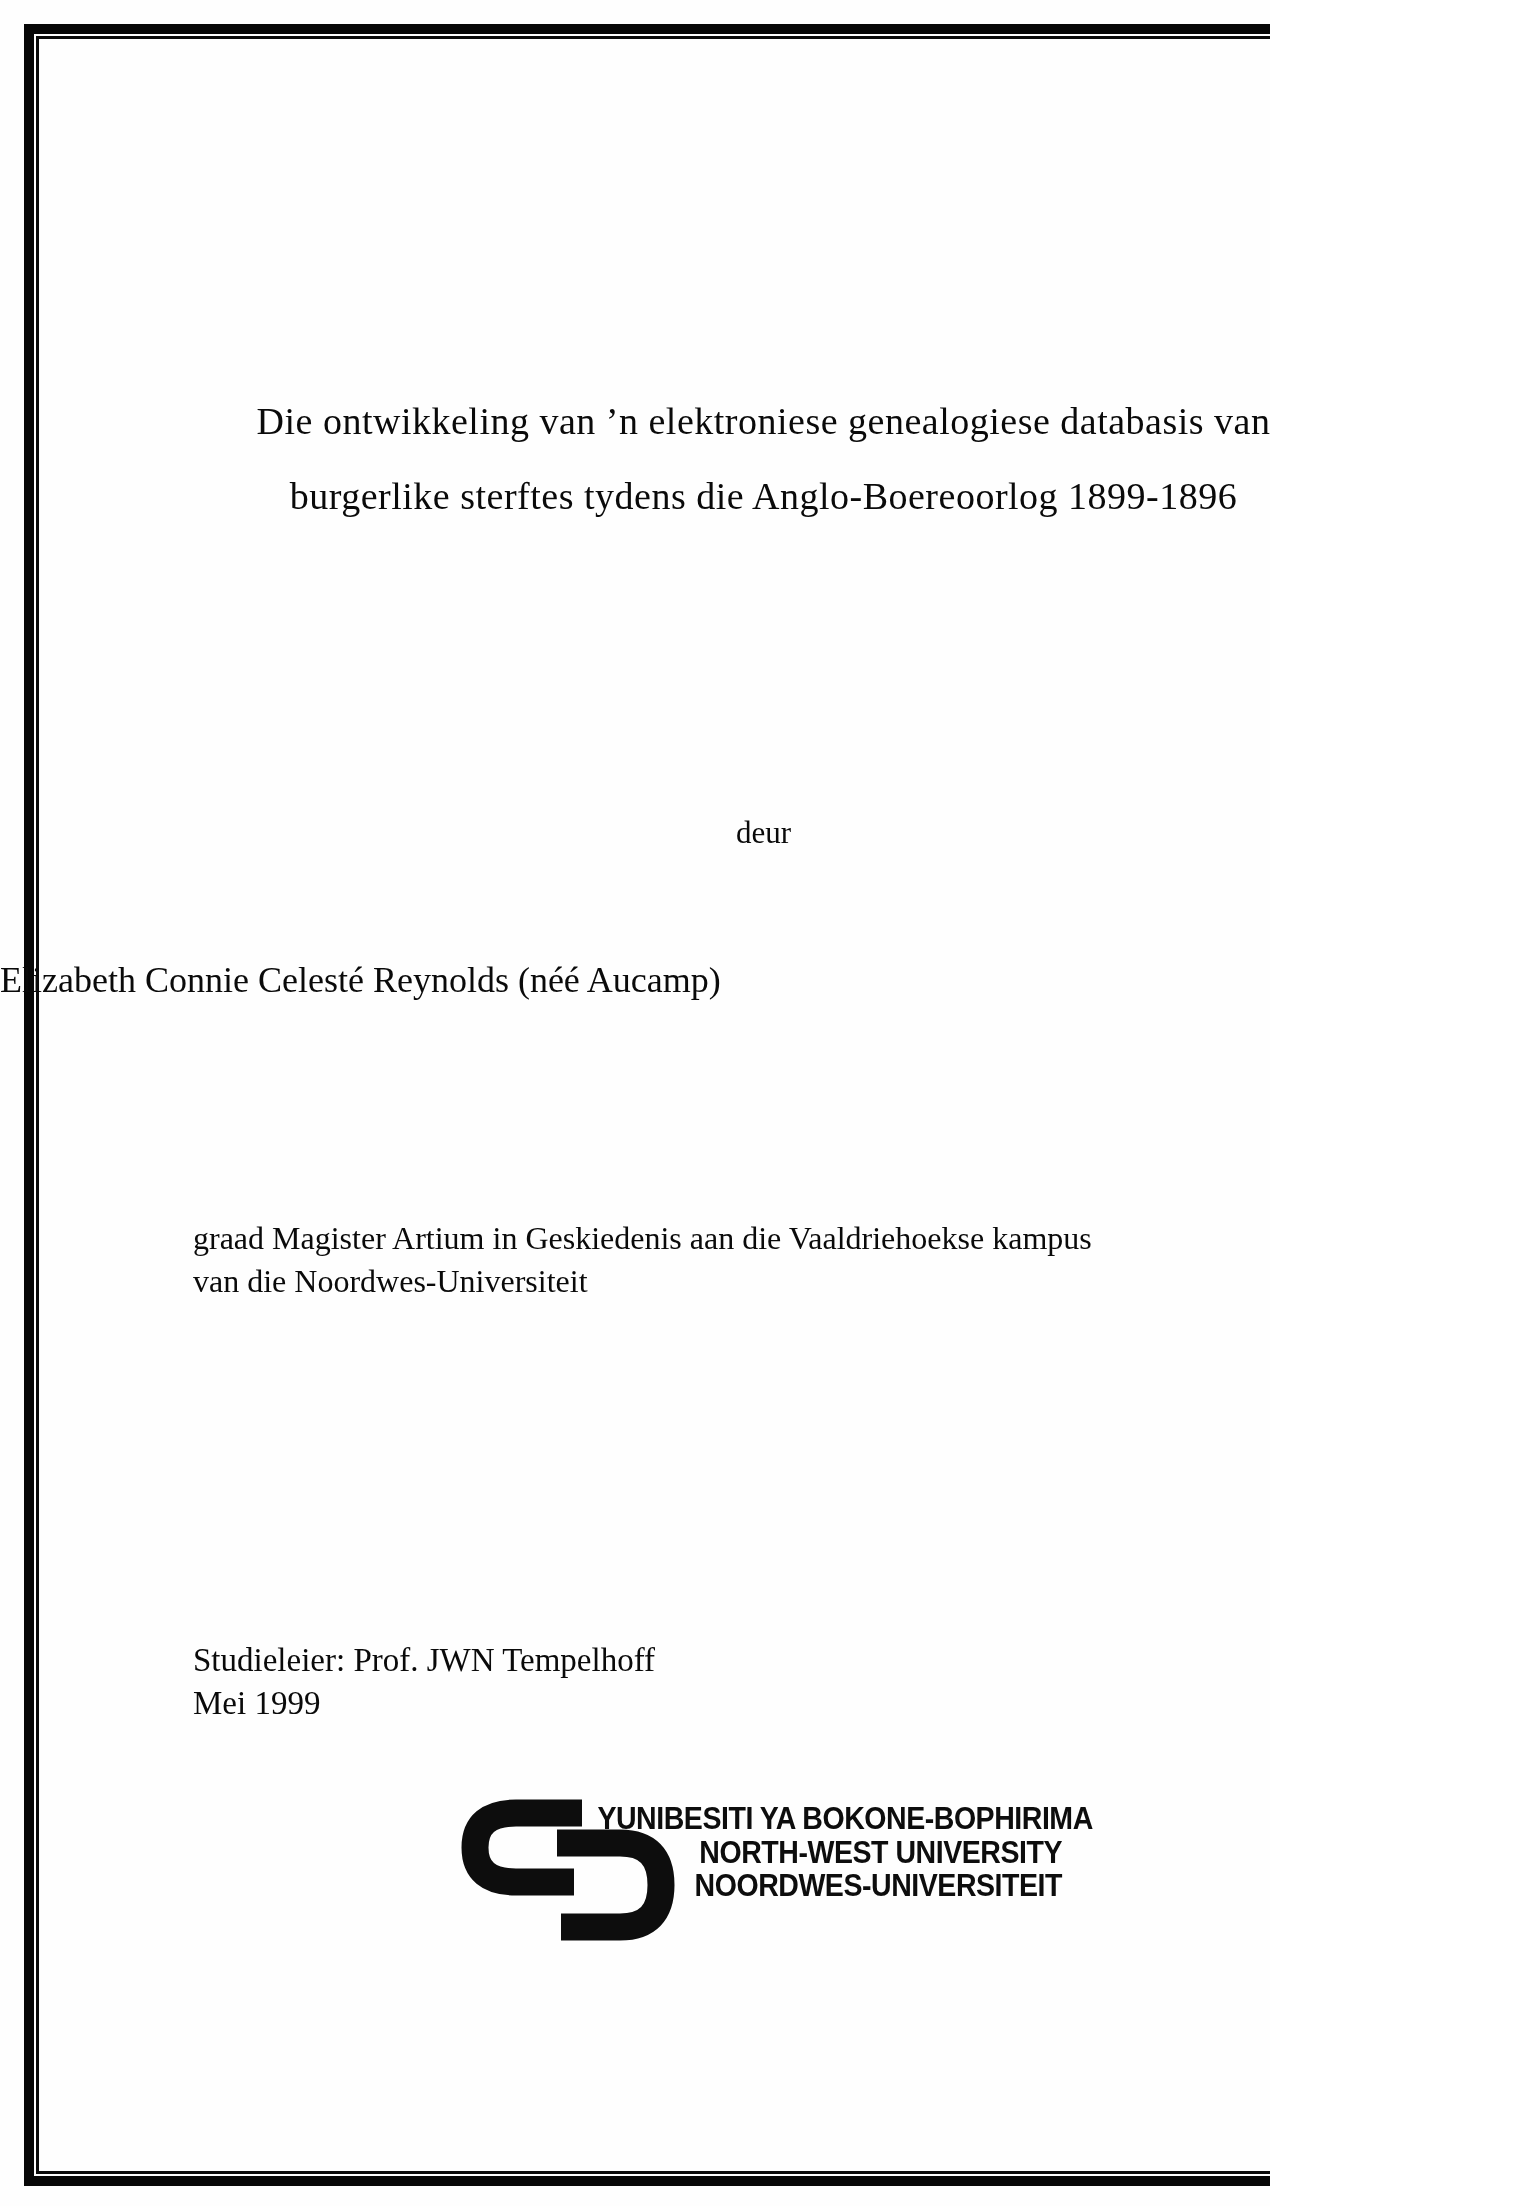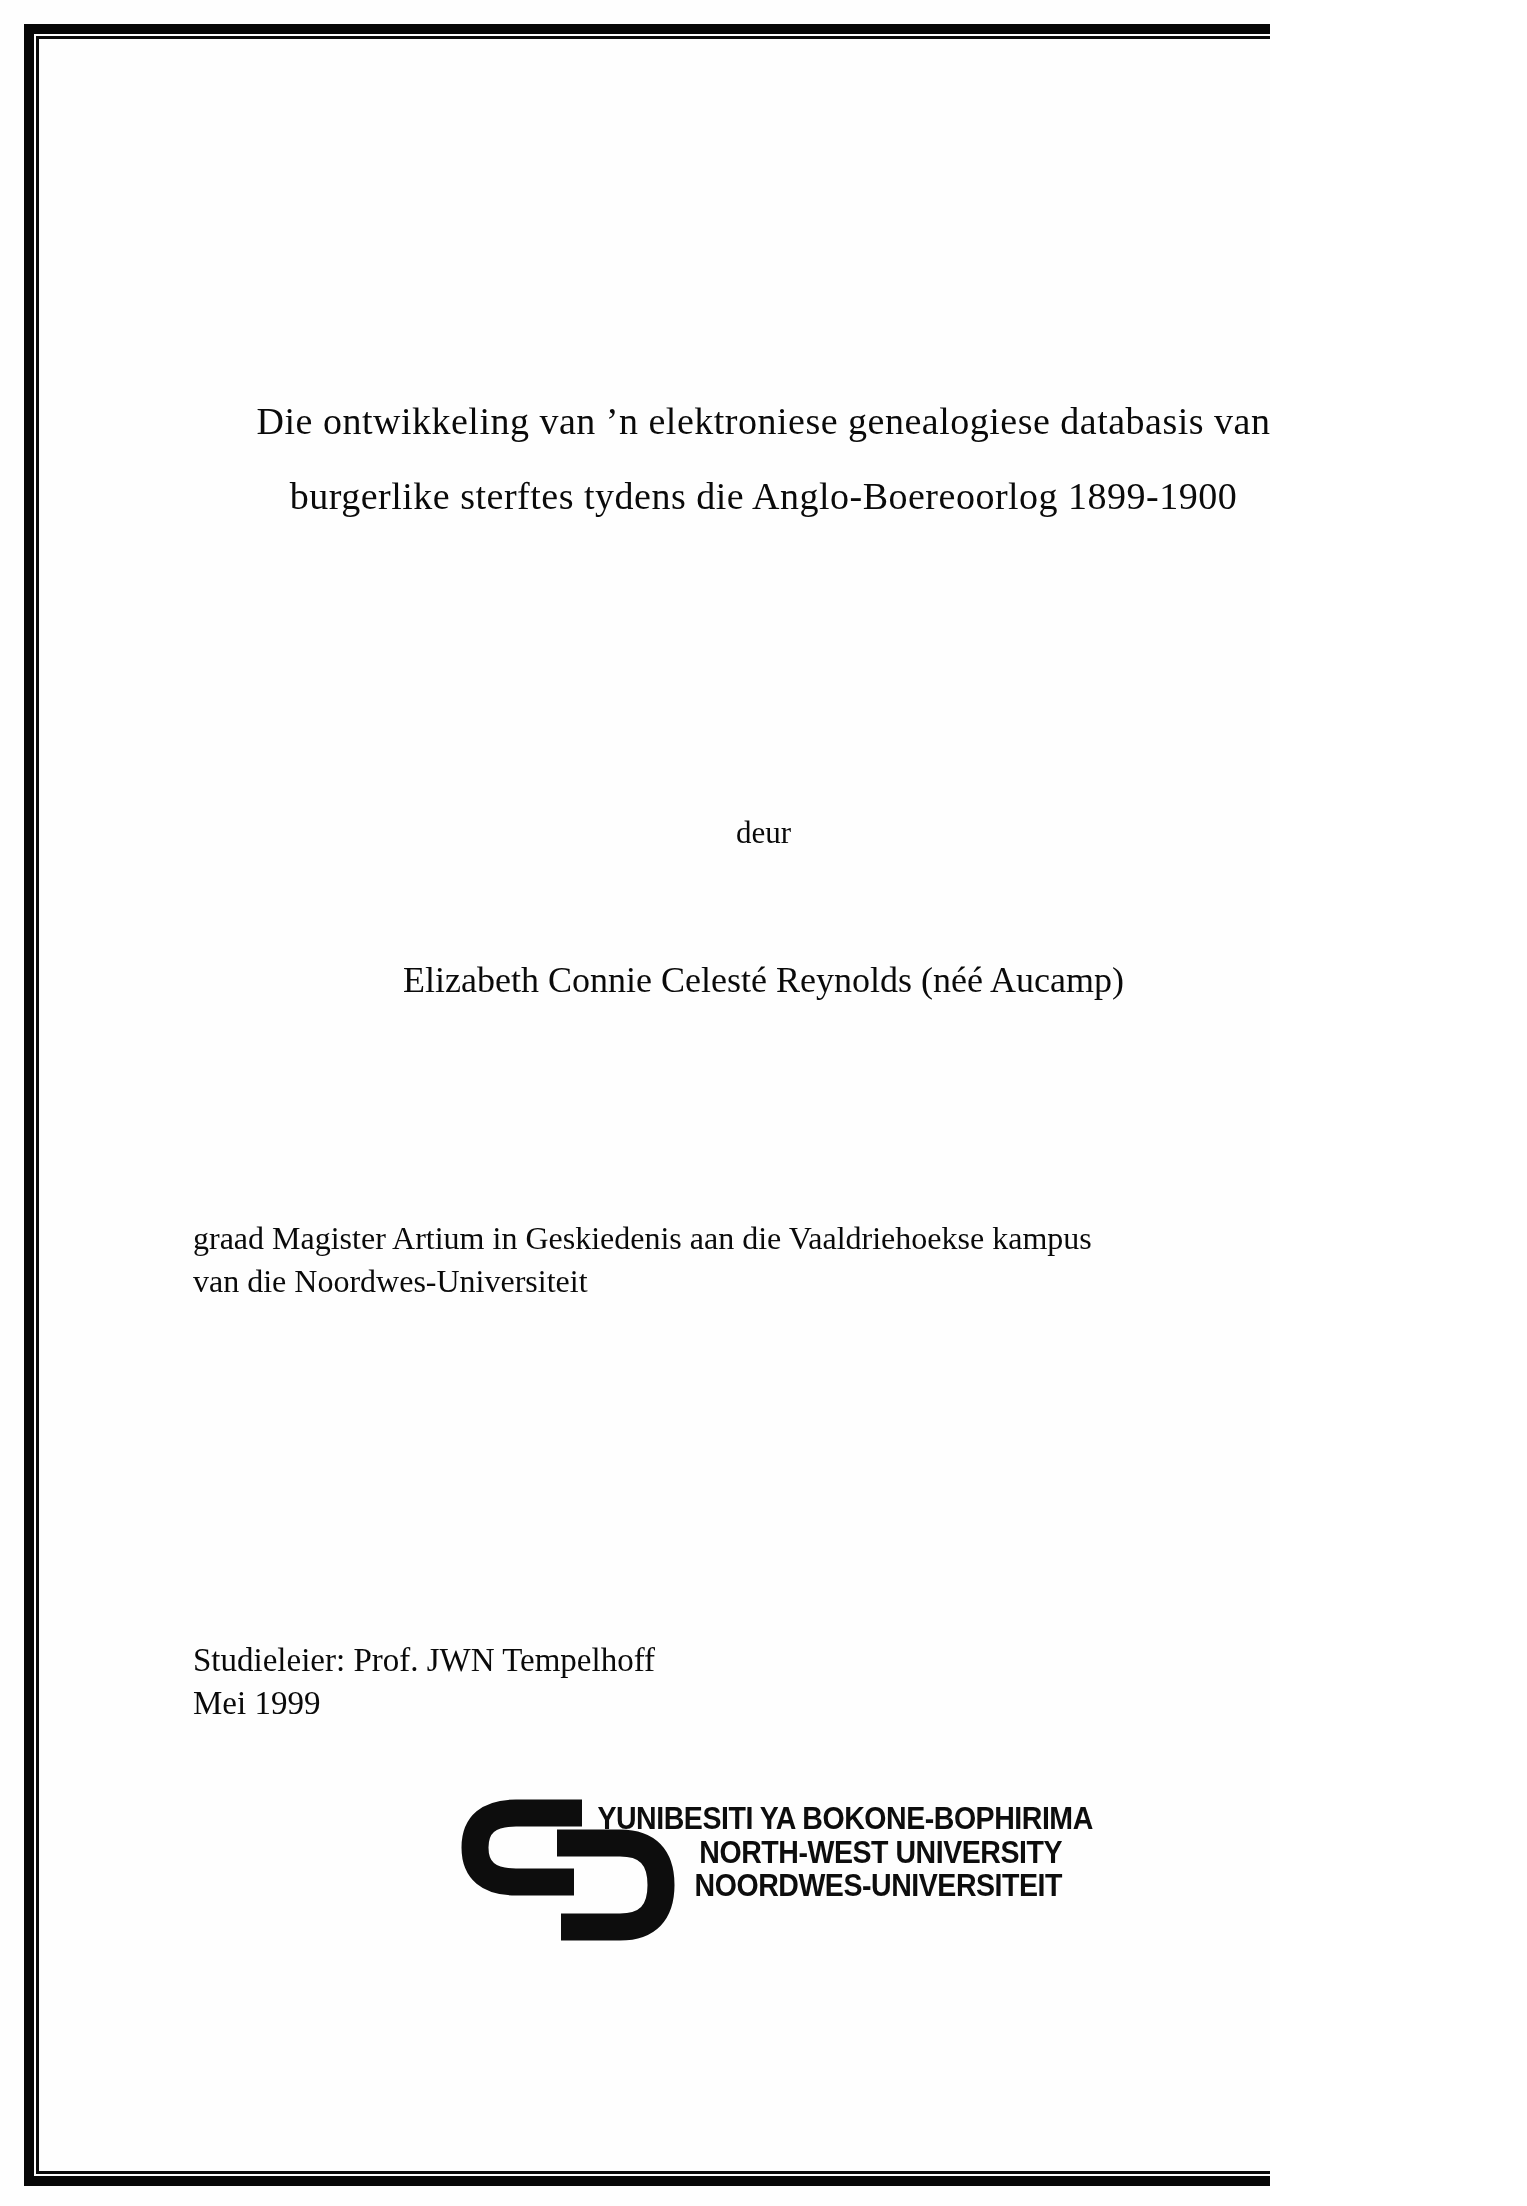--- a/index.html
+++ b/index.html
@@ -42,21 +42,20 @@
     left: 0; width: 1527px;
     top: 803px;
     text-align: center;
     font-size: 31px;
     margin-top: 12px;
   }
   .author {
     position: absolute;
     left: 0; width: 1527px;
     top: 959px;
-    text-align: center;
     font-size: 36px;
   }
   .statement {
     position: absolute;
     left: 193px;
     top: 1217px;
     width: 1140px;
     font-size: 32px;
     line-height: 43px;
   }
@@ -103,21 +102,21 @@
 <body>
 
 <div class="page">
 
   <div class="frame-outer">
     <div class="frame-inner"></div>
   </div>
 
   <h1 class="title">
     <span class="title-line">Die ontwikkeling van ’n elektroniese genealogiese databasis van</span>
-    <span class="title-line">burgerlike sterftes tydens die Anglo-Boereoorlog 1899-1900</span>
+    <span class="title-line">burgerlike sterftes tydens die Anglo-Boereoorlog 1899-1896</span>
   </h1>
 
   <div class="byline">deur</div>
 
   <div class="author">Elizabeth Connie Celesté Reynolds (néé Aucamp)</div>
 
   <div class="statement">
     <div><span>graad </span><span class="italic">Magister Artium</span><span> in Geskiedenis aan die Vaaldriehoekse kampus</span></div>
     <div>van die Noordwes-Universiteit</div>
   </div>

